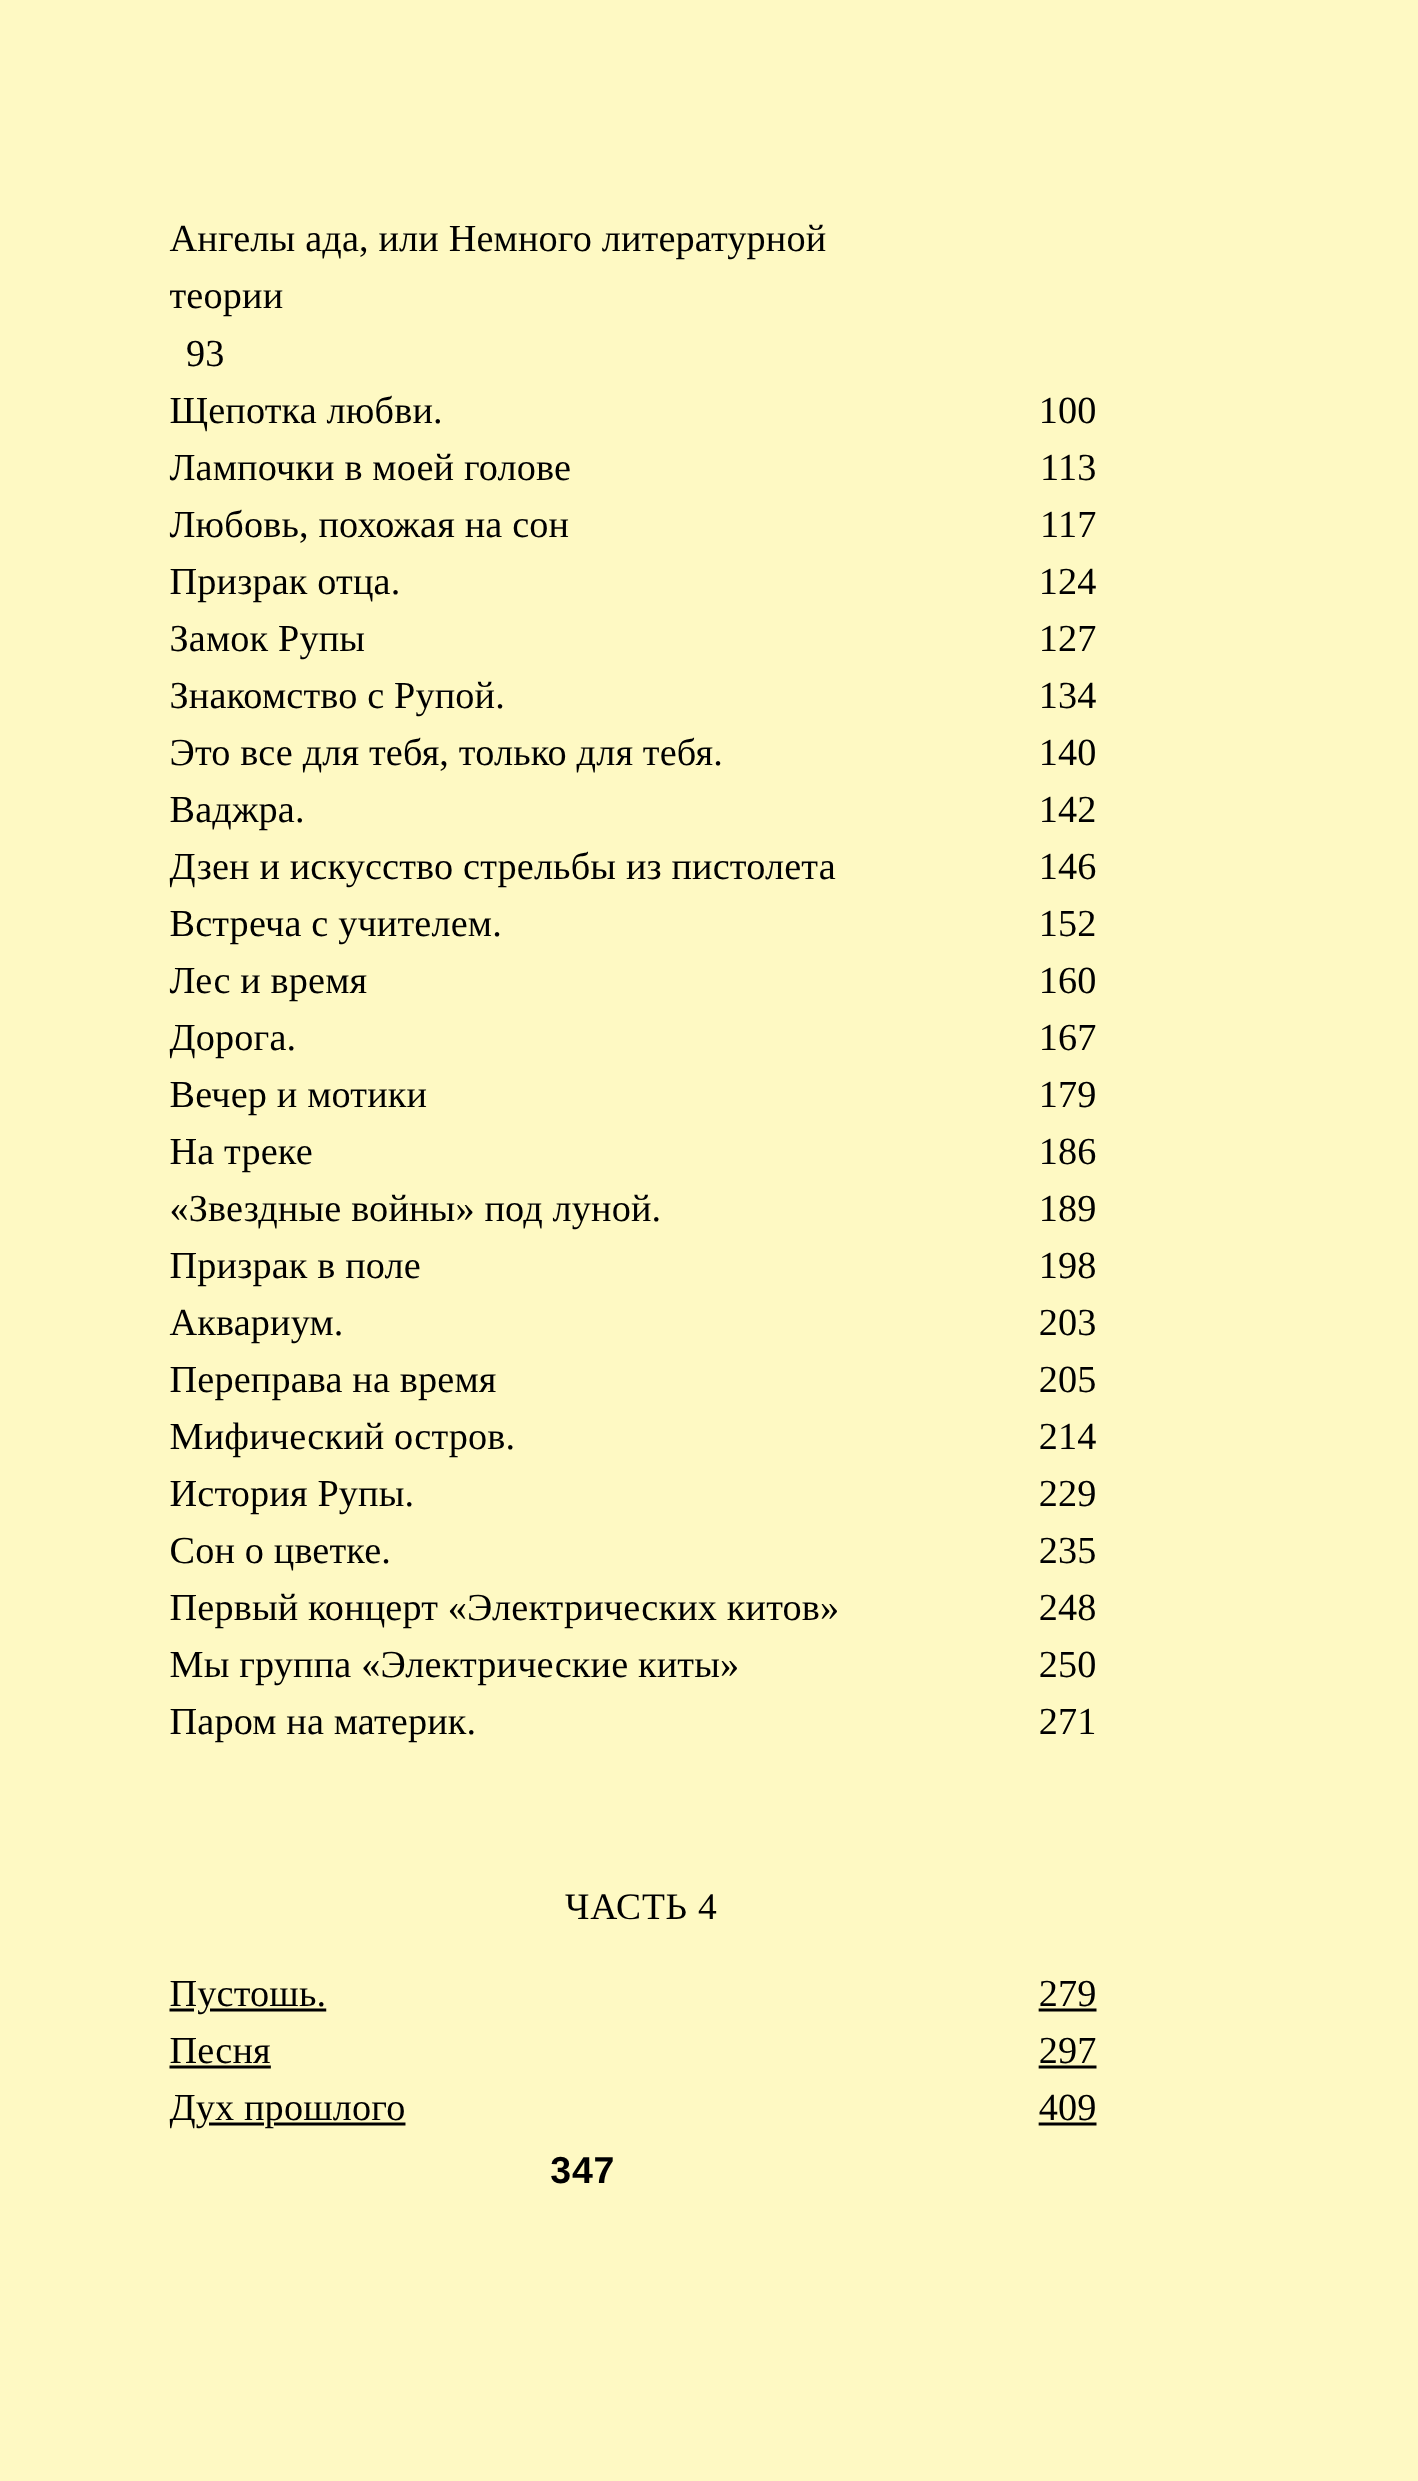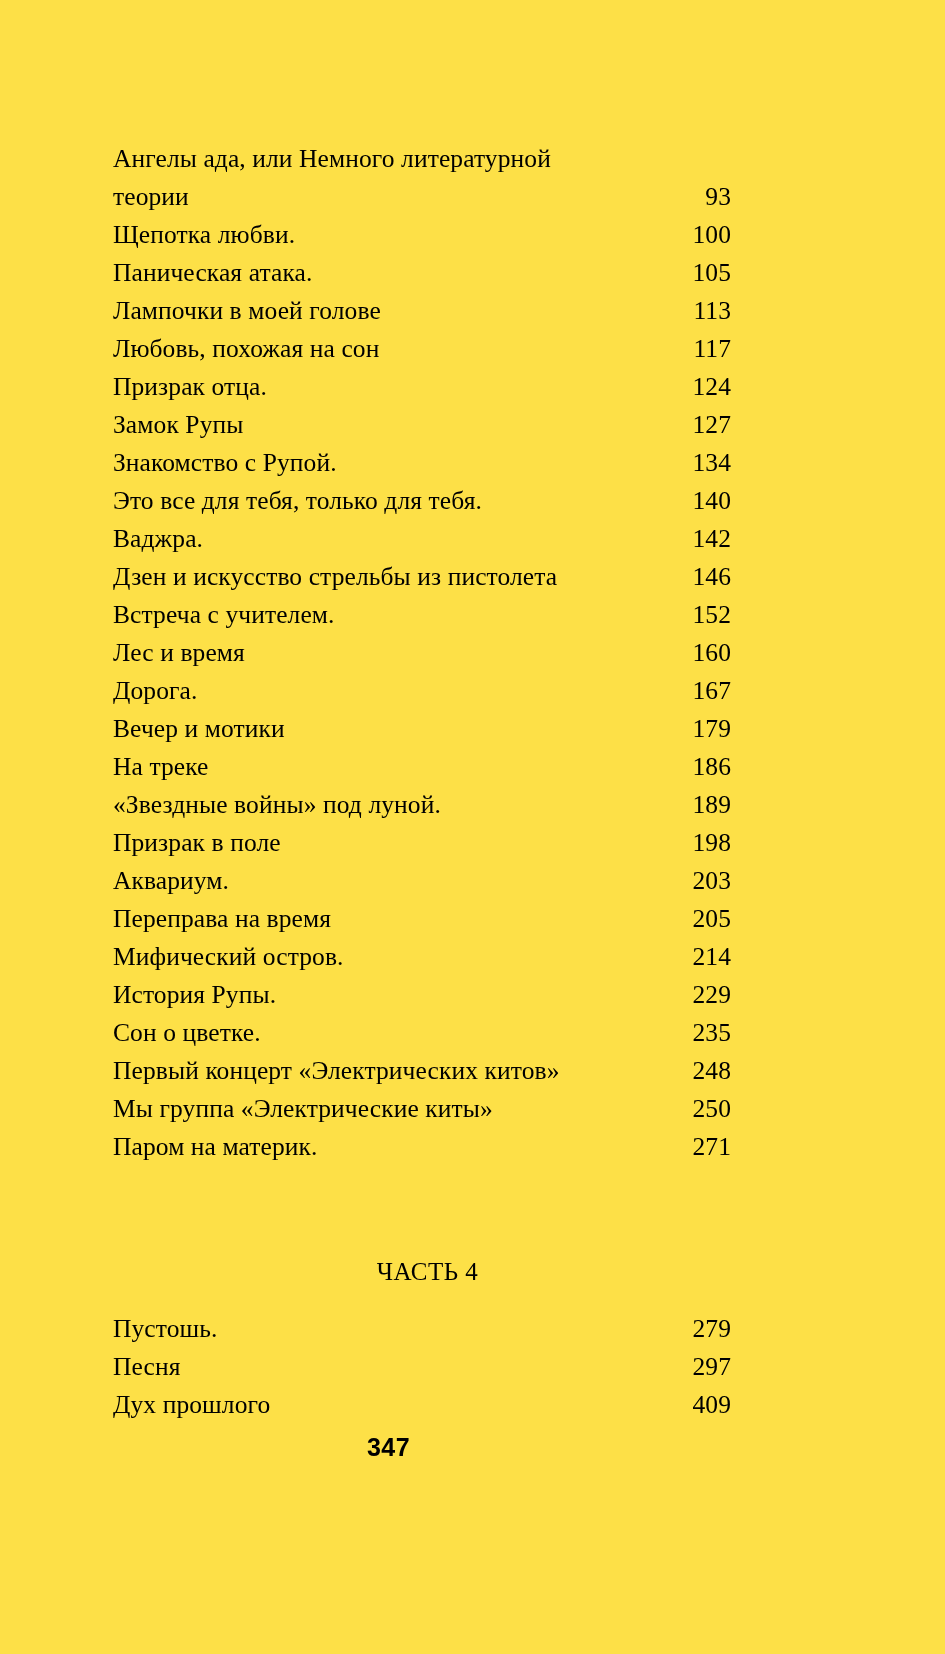--- a/index.html
+++ b/index.html
@@ -17,21 +17,21 @@
     color: #000000;
     -webkit-font-smoothing: antialiased;
   }
 
   .page {
     position: absolute;
     left: 0;
     top: 0;
     width: 945px;
     height: 1654px;
-    background: #fde047;
+    background: #fef9c3;
   }
 
   
   .toc {
     position: absolute;
     left: 113px;
     top: 140px;
     width: 618px;
   }
 
@@ -51,20 +51,21 @@
     white-space: normal;
   }
   .toc-entry.wrapped .entry-title-block {
     display: block;
     width: 100%;
   }
   .toc-entry.wrapped .entry-tail {
     display: flex;
     align-items: baseline;
     width: 100%;
+    flex-direction: column;
   }
 
   .entry-title {
     flex: 0 0 auto;
     padding-right: 0.5px;
   }
 
   
   .entry-title.gap {
     padding-right: 7px;
@@ -134,25 +135,20 @@
           <span class="leader"></span>
           <span class="entry-page narrow">93</span>
         </span>
       </div>
       <div class="toc-entry">
         <span class="entry-title">Щепотка любви.</span>
         <span class="leader"></span>
         <span class="entry-page">100</span>
       </div>
       <div class="toc-entry">
-        <span class="entry-title">Паническая атака.</span>
-        <span class="leader"></span>
-        <span class="entry-page">105</span>
-      </div>
-      <div class="toc-entry">
         <span class="entry-title gap">Лампочки в моей голове</span>
         <span class="leader"></span>
         <span class="entry-page">113</span>
       </div>
       <div class="toc-entry">
         <span class="entry-title">Любовь, похожая на сон</span>
         <span class="leader"></span>
         <span class="entry-page">117</span>
       </div>
       <div class="toc-entry">
@@ -257,21 +253,21 @@
       </div>
       <div class="toc-entry">
         <span class="entry-title">Паром на материк.</span>
         <span class="leader"></span>
         <span class="entry-page">271</span>
       </div>
     </div>
 
   <div class="part-heading" id="part-heading" style="top: 1258px;">ЧАСТЬ 4</div>
 
-  <div class="toc" id="toc-bottom" style="top: 1310px;">
+  <div class="toc" id="toc-bottom" style="top: 1310px; text-decoration: underline;">
       <div class="toc-entry">
         <span class="entry-title">Пустошь.</span>
         <span class="leader"></span>
         <span class="entry-page">279</span>
       </div>
       <div class="toc-entry">
         <span class="entry-title gap">Песня</span>
         <span class="leader"></span>
         <span class="entry-page">297</span>
       </div>

